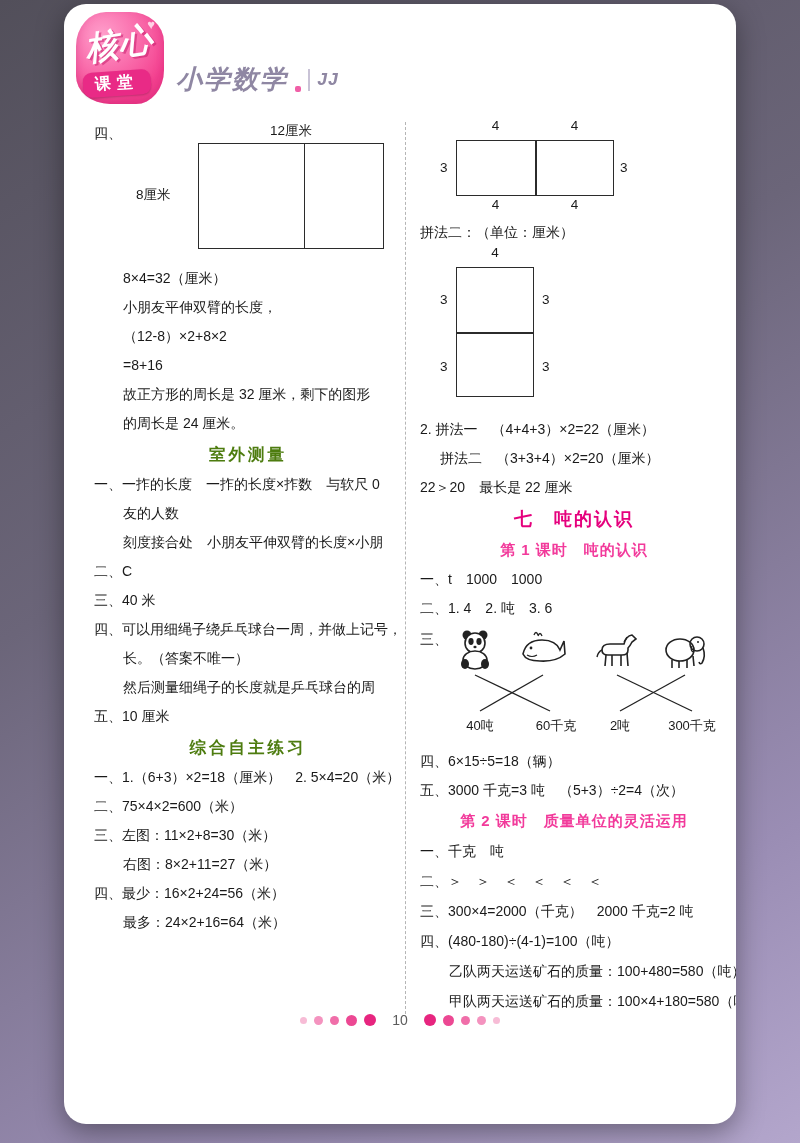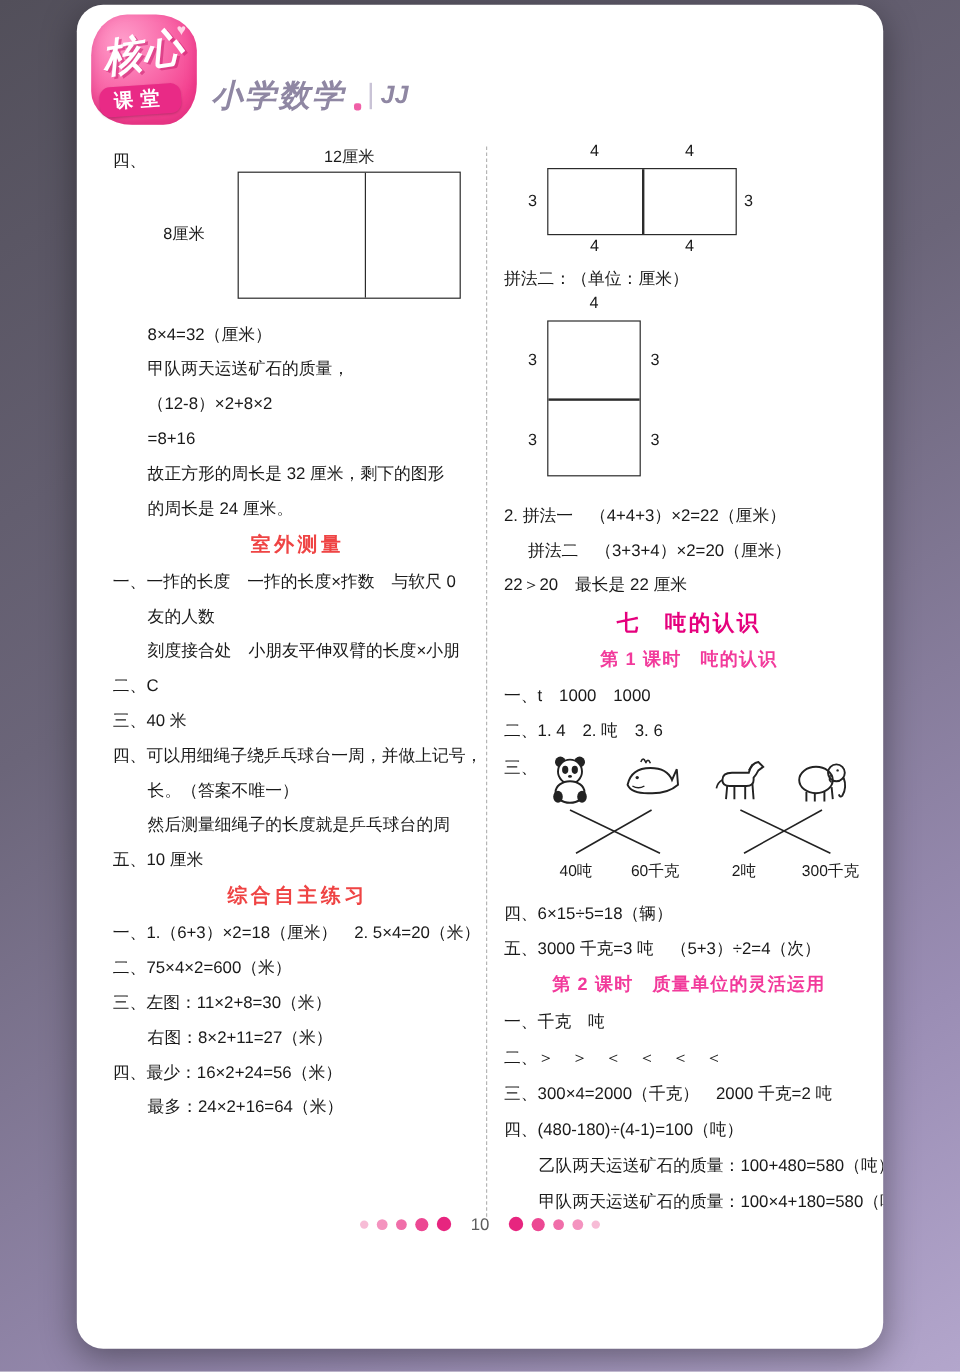--- a/index.html
+++ b/index.html
@@ -39,36 +39,36 @@
     transform:rotate(-4deg); box-shadow:0 1px 2px rgba(0,0,0,.2);
   }
   .masthead { position:absolute; left:112px; top:58px; display:flex; align-items:center; gap:7px; }
   .mh-title {
     font-family:"Liberation Serif","DejaVu Serif",serif;
     font-style:italic; font-weight:bold; font-size:26px; color:#8f87a3; letter-spacing:2px;
   }
   .mh-dot { width:6px; height:6px; background:#f05fa7; border-radius:2px; align-self:flex-end; margin-bottom:5px; }
   .mh-bar { width:2px; height:22px; background:#c9c3d6; }
   .mh-edition {
-    font-family:Liberation Sans, sans-serif;
-    font-style:italic; font-weight:bold; font-size:21px; color:#8f87a3;
+    font-family:Liberation Mono, monospace;
+    font-style:italic; font-weight:bold; font-size:18px; color:#8f87a3;
   }
 
   
   .col-left  { position:absolute; left:30px;  top:118px; width:308px; font-size:14px; color:#1a1a1a; }
   .col-right { position:absolute; left:356px; top:112px; width:308px; font-size:14px; color:#1a1a1a; }
   .col-div   { position:absolute; left:341px; top:118px; height:892px; border-left:1px dashed #b5b5b5; }
 
   .ln { line-height:29px; white-space:nowrap; }
   .col-right .ln30 { line-height:30px; white-space:nowrap; }
   .ind  { padding-left:29px; }
   .ind2 { padding-left:20px; }
 
   .sec-title {
-    text-align:center; color:#ef4444; font-weight:bold; font-size:16.5px;
+    text-align:center; color:#4d7c0f; font-weight:bold; font-size:16.5px;
     letter-spacing:3px; line-height:30px; margin:1px 0;
   }
   .chapter-title {
     text-align:center; color:#e5007d; font-weight:bold; font-size:18px;
     letter-spacing:2px; line-height:30px; margin-top:2px;
   }
   .lesson-title {
     text-align:center; color:#f23a9b; font-weight:bold; font-size:15px;
     letter-spacing:1px; line-height:26px; margin:3px 0 2px;
   }
@@ -107,21 +107,21 @@
   
   .match-block { position:relative; height:118px; margin:2px 0 4px; }
   .match-block .mk { position:absolute; left:0; top:0; line-height:29px; }
   .match-area { position:absolute; left:30px; top:2px; width:266px; height:112px; }
   .animal { position:absolute; top:0; width:46px; height:44px; }
   .a1{left:2px} .a2{left:70px} .a3{left:144px} .a4{left:212px}
   .animal svg { width:100%; height:100%; }
   .xlines { position:absolute; left:0; top:46px; width:266px; height:40px; }
   .xlines line { stroke:#222; stroke-width:1.3; }
   .wt { position:absolute; top:90px; transform:translateX(-50%); font-size:13px; white-space:nowrap; }
-  .w1{left:30px} .w2{left:96px} .w3{left:170px} .w4{left:242px}
+  .w1{left:30px} .w2{left:106px} .w3{left:170px} .w4{left:242px}
 
   
   .footer {
     position:absolute; left:0; right:0; top:1008px;
     display:flex; justify-content:center; align-items:center; gap:7px;
   }
   .dot { border-radius:50%; display:inline-block; }
   .dl1{width:7px;height:7px;background:#f7bcd6;}
   .dl2{width:9px;height:9px;background:#f493bf;}
   .dl3{width:9px;height:9px;background:#f06ea9;}
@@ -162,21 +162,21 @@
       <div class="rdiag">
         <div class="rd-top">12厘米</div>
         <div class="rd-left">8厘米</div>
         <div class="rd-box">
             <div class="rd-vline"></div>
           </div>
       </div>
     </div>
 
     <p class="ln ind">8×4=32（厘米）</p>
-    <p class="ln ind">甲队两天运送矿石的质量，</p>
+    <p class="ln ind">小朋友平伸双臂的长度，</p>
     <p class="ln ind">（12-8）×2+8×2</p>
     <p class="ln ind">=8+16</p>
     <p class="ln ind">故正方形的周长是 32 厘米，剩下的图形</p>
     <p class="ln ind">的周长是 24 厘米。</p>
 
     <h3 class="sec-title">室外测量</h3>
 
     <p class="ln">一、一拃的长度　一拃的长度×拃数　与软尺 0</p>
     <p class="ln ind">友的人数</p>
     <p class="ln ind">刻度接合处　小朋友平伸双臂的长度×小朋</p>

